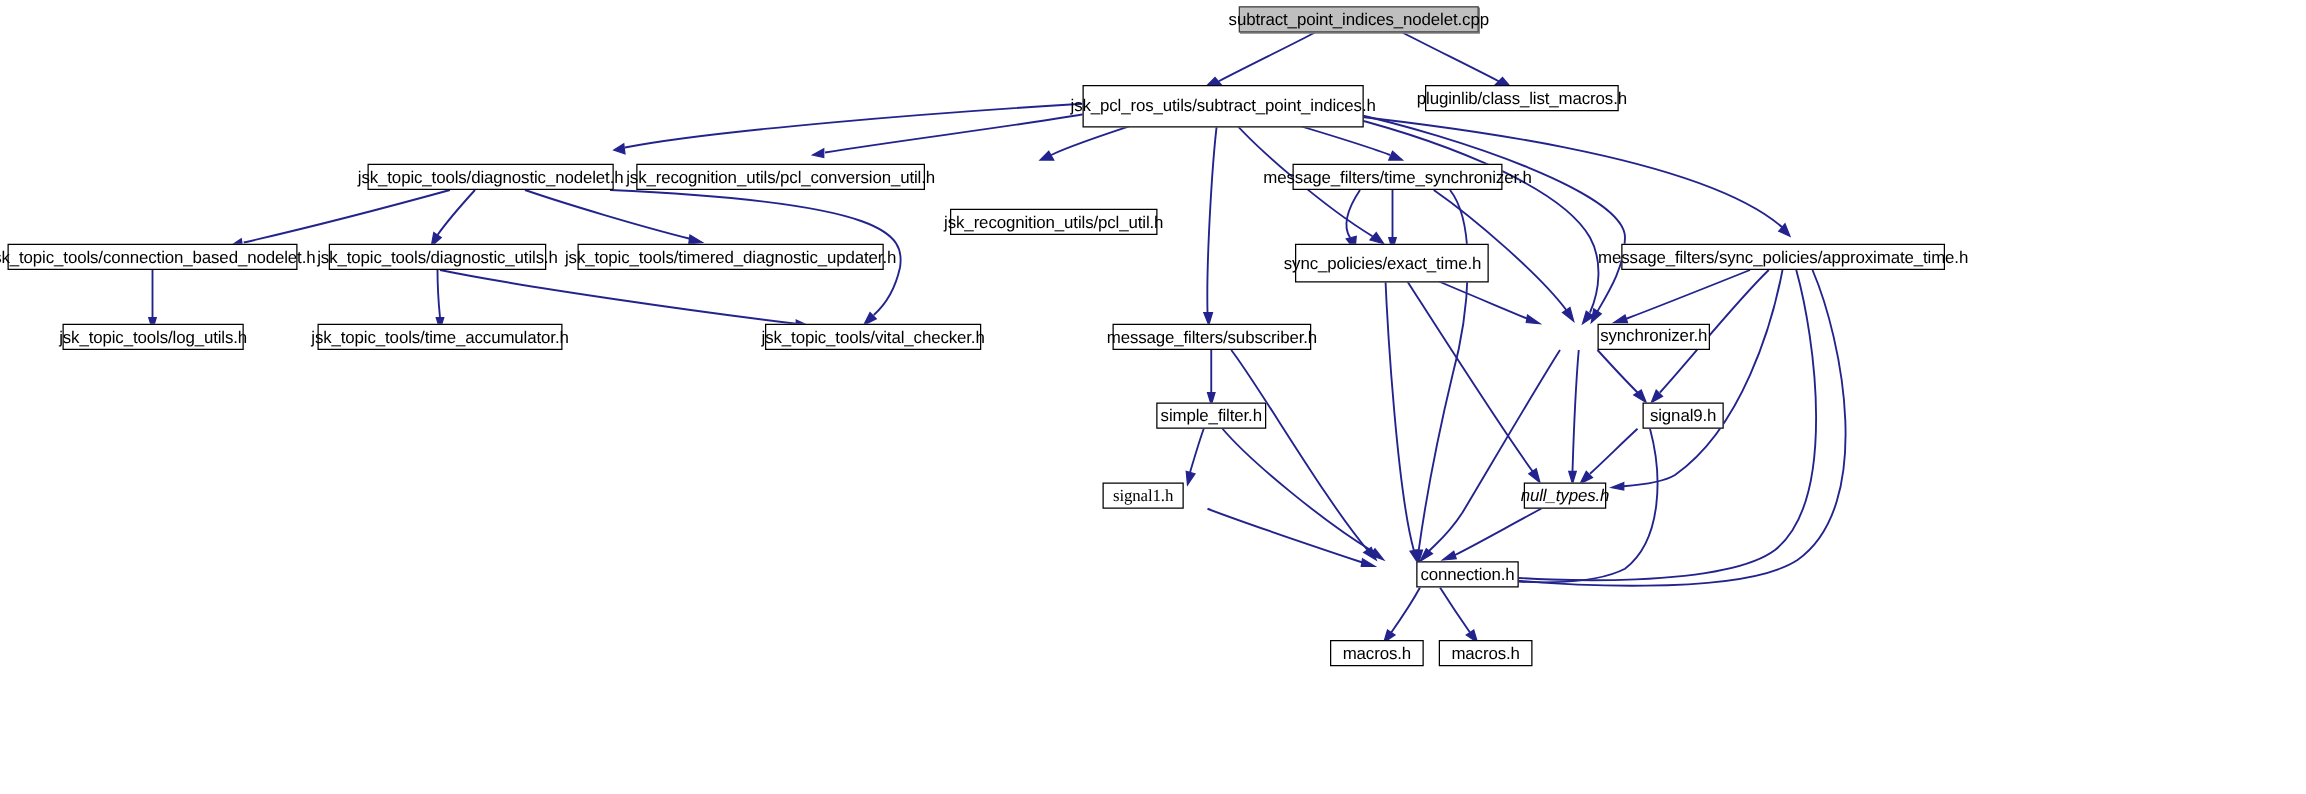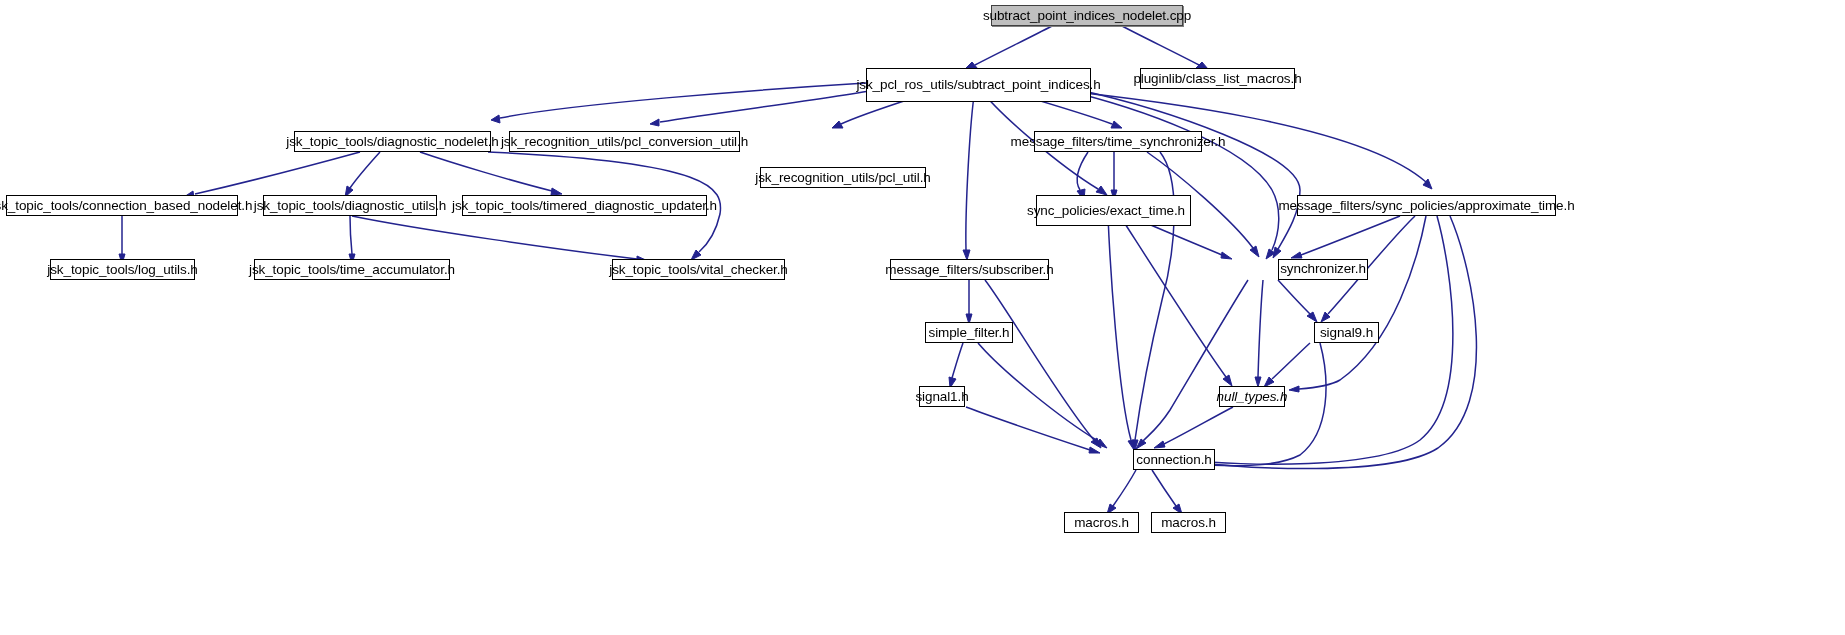--- a/index.html
+++ b/index.html
@@ -199,21 +199,21 @@
       </div>
       <div class="node-box" style="left: 1278px; top: 259px; width: 90px; height: 21px; align-items: flex-end;">
         <span class="node-label">synchronizer.h</span>
       </div>
       <div class="node-box" style="left: 925px; top: 322px; width: 88px; height: 21px;">
         <span class="node-label">simple_filter.h</span>
       </div>
       <div class="node-box" style="left: 1290px; top: 322px; width: 65px; height: 21px; margin-left: 24px;">
         <span class="node-label">signal9.h</span>
       </div>
-      <div class="node-box" style="left: 919px; top: 386px; width: 46px; height: 21px;">
+      <div class="node-box" style="left: 882px; top: 386px; width: 65px; height: 21px; font-family: Liberation Serif, serif;">
         <span class="node-label">signal1.h</span>
       </div>
       <div class="node-box" style="left: 1219px; top: 386px; width: 66px; height: 21px; font-style: italic;">
         <span class="node-label">null_types.h</span>
       </div>
       <div class="node-box" style="left: 1104px; top: 449px; width: 82px; height: 21px; margin-left: 29px;">
         <span class="node-label">connection.h</span>
       </div>
       <div class="node-box" style="left: 1064px; top: 512px; width: 75px; height: 21px;">
         <span class="node-label">macros.h</span>

